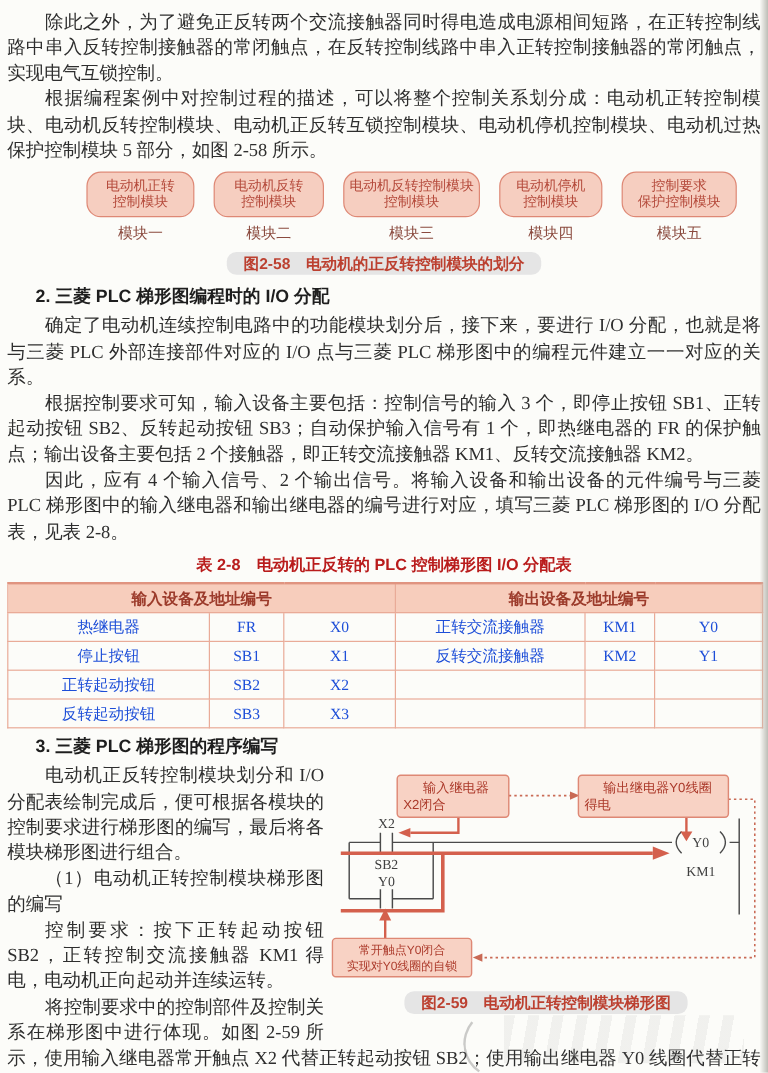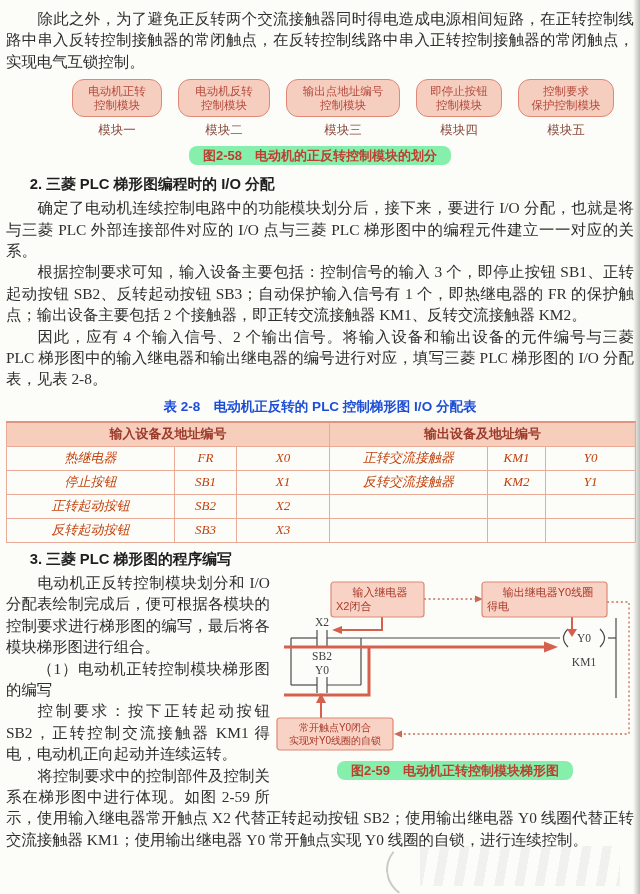--- a/index.html
+++ b/index.html
@@ -45,29 +45,29 @@
     padding:4px 2px;min-height:28px;
     display:flex;flex-direction:column;justify-content:center;
   }
   .w1{width:84px}.w2{width:86px}.w3{width:108px}.w4{width:80px}.w5{width:90px}
   .mod-label{
     margin-top:5px;color:#8a4a3e;font-size:12.5px;
     font-family:"Liberation Serif","DejaVu Serif",serif;
   }
   .caption-band{
     width:fit-content;margin:7px auto 9px auto;
-    background:#86efac;color:#bc4030;
+    background:#e5e5e5;color:#bc4030;
     font-family:"Liberation Sans","DejaVu Sans",sans-serif;
     font-weight:bold;font-size:13px;line-height:17px;
     padding:1px 14px;border-radius:8px;
   }
   
   .table-caption{
     text-align:center;font-family:"Liberation Sans","DejaVu Sans",sans-serif;
-    font-weight:bold;font-size:13.5px;color:#1d4ed8;
+    font-weight:bold;font-size:13.5px;color:#b91c1c;
     margin:8px 0 5px 0;
   }
   table.io{
     width:629px;border-collapse:collapse;table-layout:fixed;
     font-size:13px;
     border-top:2px solid #e09480;
     margin-bottom:6px;
     border-radius:10px;
   }
   table.io th,table.io td{
@@ -76,21 +76,21 @@
   table.io th,table.io td{
     border:1px solid #e9ab98;
     text-align:center;padding:2px 3px;height:19px;
     font-weight:normal;
   }
   table.io th{
     background:#f7cdbc;color:#9c3b2b;
     font-family:"Liberation Sans","DejaVu Sans",sans-serif;
     font-weight:bold;font-size:13px;
   }
-  table.io td{color:#c2410c;font-style:italic;}
+  table.io td{color:#1d4ed8;}
   
   .fig59-float{
     float:right;width:358px;margin:2px 0 2px 6px;
   }
   .fig59-cap{margin-top:3px;}
   .lad-callout-text{
     font-family:"Liberation Sans","DejaVu Sans",sans-serif;
     fill:#ab392a;
   }
   .lad-label{
@@ -112,46 +112,47 @@
     z-index:4;pointer-events:none;
   }
 </style>
 </head>
 <body>
 
 <div class="page">
   <div class="page-edge"></div>
 
   <p class="body-ind">除此之外，为了避免正反转两个交流接触器同时得电造成电源相间短路，在正转控制线路中串入反转控制接触器的常闭触点，在反转控制线路中串入正转控制接触器的常闭触点，实现电气互锁控制。</p>
+  <p class="body-ind">根据编程案例中对控制过程的描述，可以将整个控制关系划分成：电动机正转控制模块、电动机反转控制模块、电动机正反转互锁控制模块、电动机停机控制模块、电动机过热保护控制模块 5 部分，如图 2-58 所示。</p>
 
   <div class="modules-row">
     <div class="module">
       <div class="mod-box w1">
         <span>电动机正转</span>
         <span>控制模块</span>
       </div>
       <div class="mod-label">模块一</div>
     </div>
     <div class="module">
       <div class="mod-box w2">
         <span>电动机反转</span>
         <span>控制模块</span>
       </div>
       <div class="mod-label">模块二</div>
     </div>
     <div class="module">
       <div class="mod-box w3">
-        <span>输出点地址编号</span>
+        <span>电动机反转控制模块</span>
         <span>控制模块</span>
       </div>
       <div class="mod-label">模块三</div>
     </div>
     <div class="module">
       <div class="mod-box w4">
-        <span>即停止按钮</span>
+        <span>电动机停机</span>
         <span>控制模块</span>
       </div>
       <div class="mod-label">模块四</div>
     </div>
     <div class="module">
       <div class="mod-box w5">
         <span>控制要求</span>
         <span>保护控制模块</span>
       </div>
       <div class="mod-label">模块五</div>

